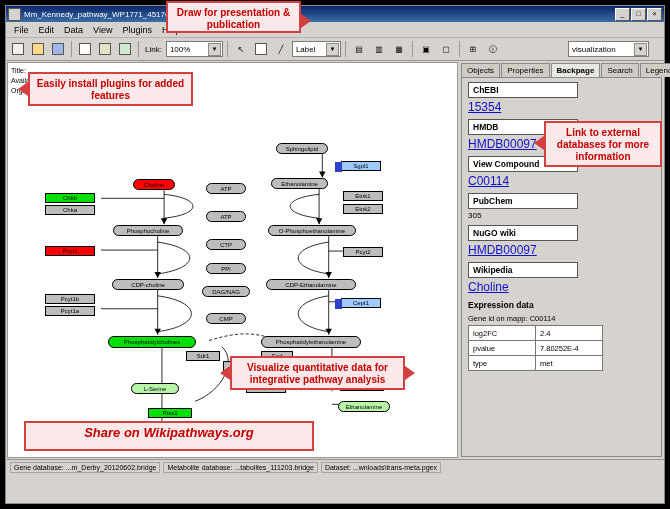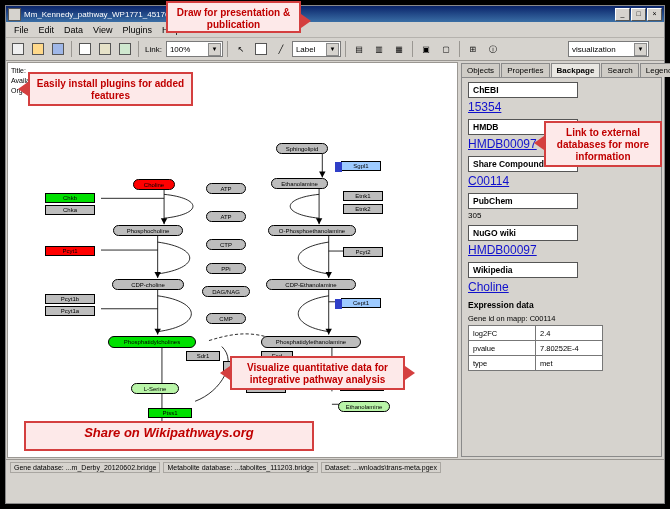--- a/index.html
+++ b/index.html
@@ -335,21 +335,21 @@
         <div class="tab">Legend</div>
       </div>
       <div class="panelbody">
 
         <div class="dbbox">ChEBI</div>
         <div class="dblink">15354</div>
 
         <div class="dbbox">HMDB</div>
         <div class="dblink">HMDB00097</div>
 
-        <div class="dbbox">Share Compound</div>
+        <div class="dbbox">View Compound</div>
         <div class="dblink">C00114</div>
 
         <div class="dbbox">PubChem</div>
         <div class="dbplain">305</div>
 
         <div class="dbbox">NuGO wiki</div>
         <div class="dblink">HMDB00097</div>
 
         <div class="dbbox">Wikipedia</div>
         <div class="dblink">Choline</div>

